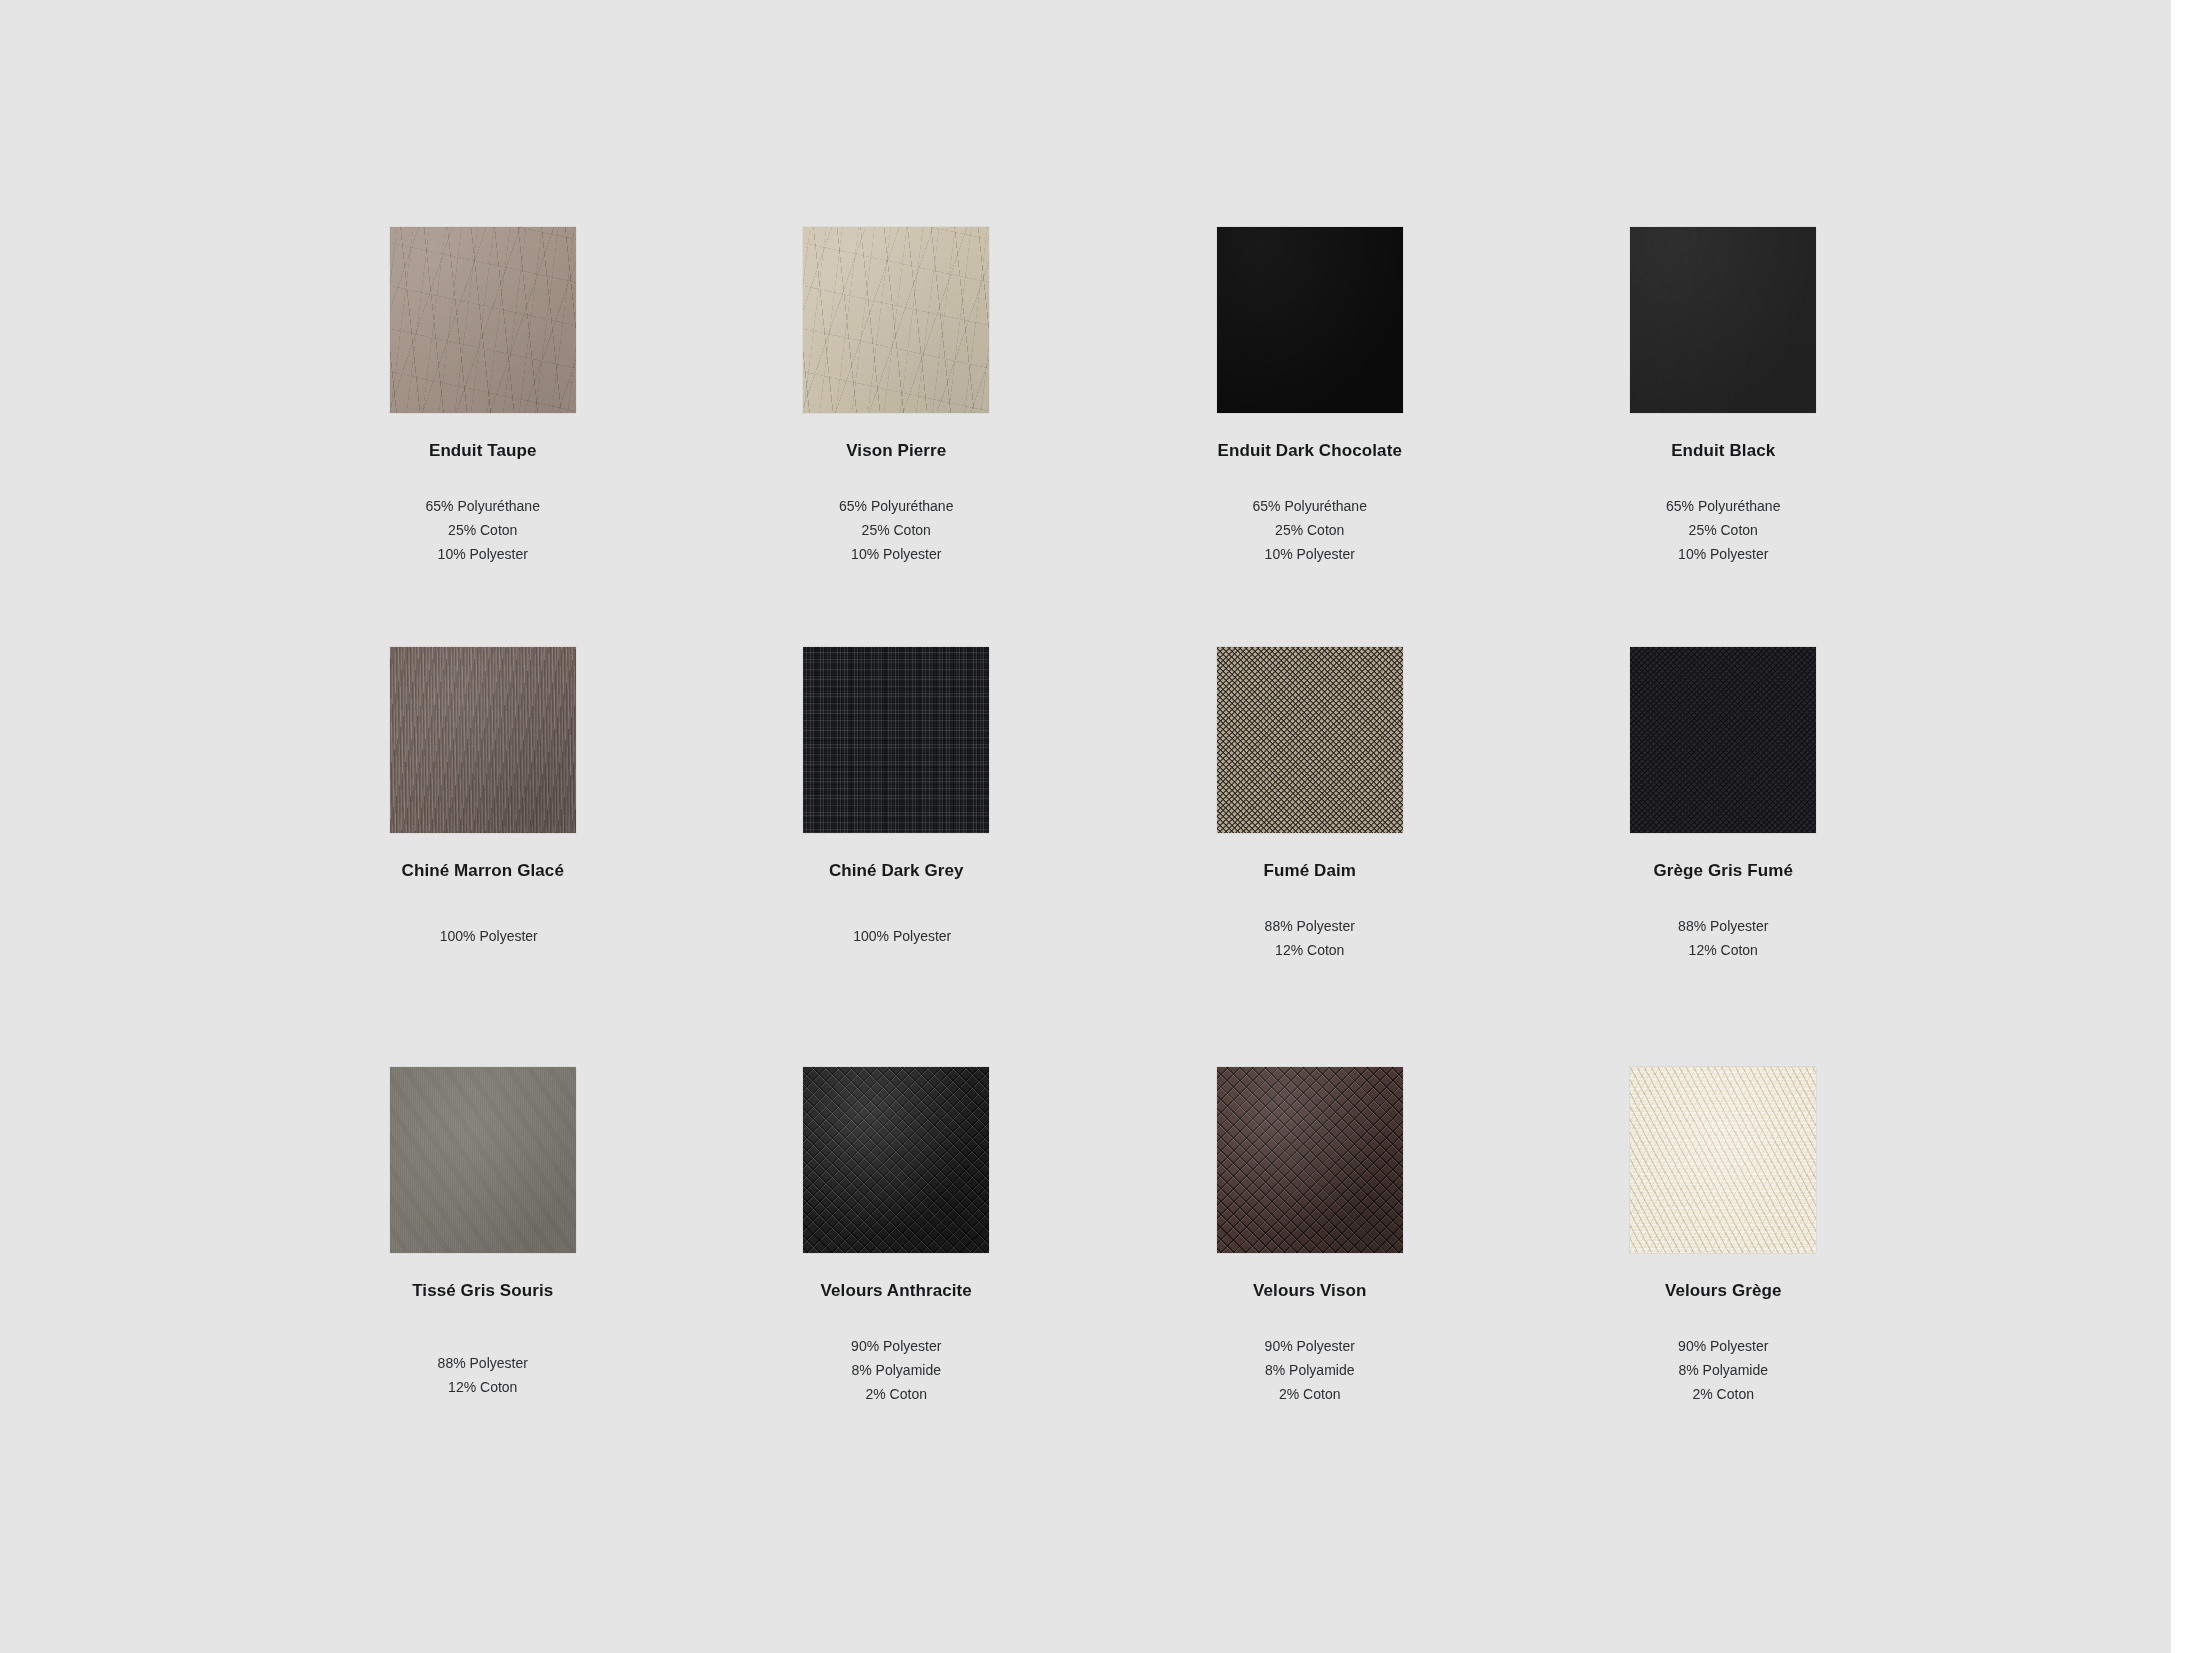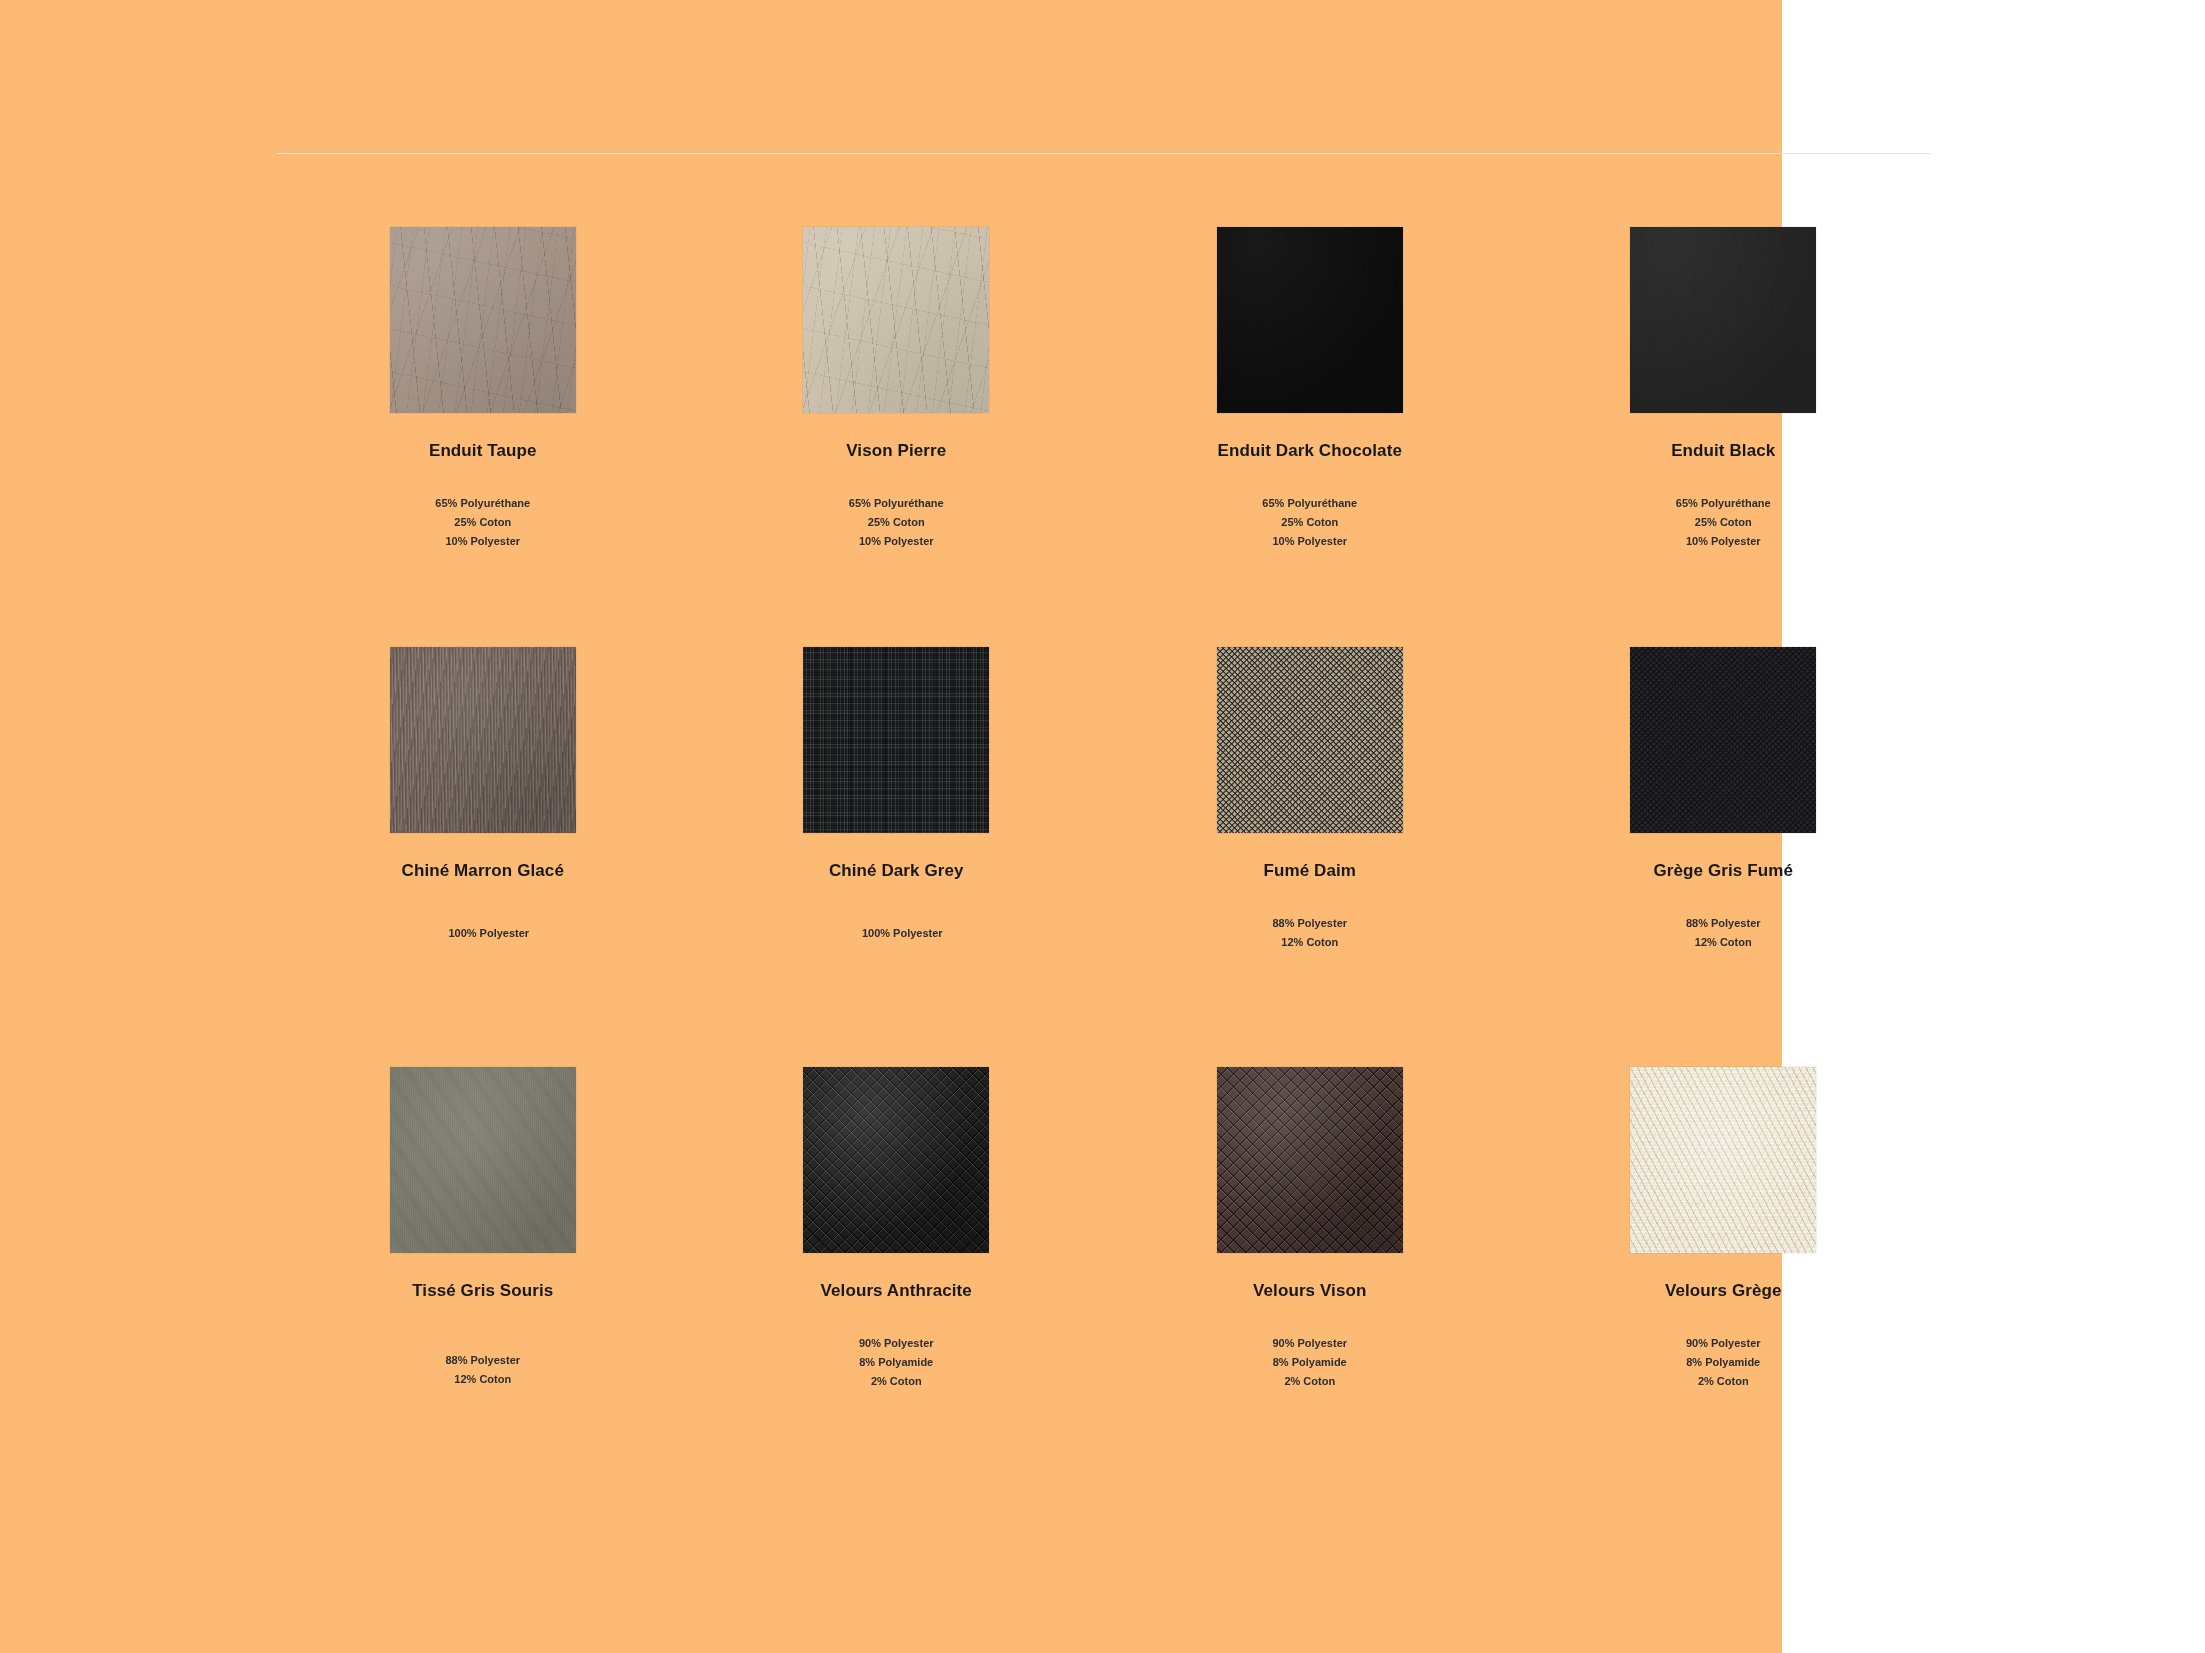--- a/index.html
+++ b/index.html
@@ -3,21 +3,21 @@
 <meta charset="utf-8">
 <style>
   * { margin:0; padding:0; box-sizing:border-box; }
   html, body {
     width:2205px; height:1654px;
     background:#ffffff;
     font-family:"Liberation Sans", sans-serif;
     overflow:hidden;
   }
 
-  #page { position:relative; width:1782px; height:1654px; background:#fdba74; }
+  #page { position:relative; width:2171px; height:1654px; background:#e5e5e5; }
 
   
   .top-rule {
     position:absolute;
     left:277px; top:153px;
     width:1654px; height:0.7px;
     background:#e3e3e3;
   }
 
   .grid {
@@ -49,24 +49,24 @@
     font-weight:700;
     color:#16181a;
     letter-spacing:0.1px;
     text-align:center;
     line-height:1.2;
   }
 
   .comp {
     margin-top:33px;
     text-align:center;
-    font-size:11px;
+    font-size:14px;
     color:#2a2d30;
     line-height:1.72;
-    font-weight:700;
+    font-weight:400;
   }
   .comp.tight { margin-top:43px;margin-left:12px; }
   .comp.tighter { margin-top:50px; }
   .comp div { white-space:nowrap; }
 
   
 
   
   .tex-enduit::before, .tex-enduit::after {
     content:""; position:absolute; inset:-20%;

